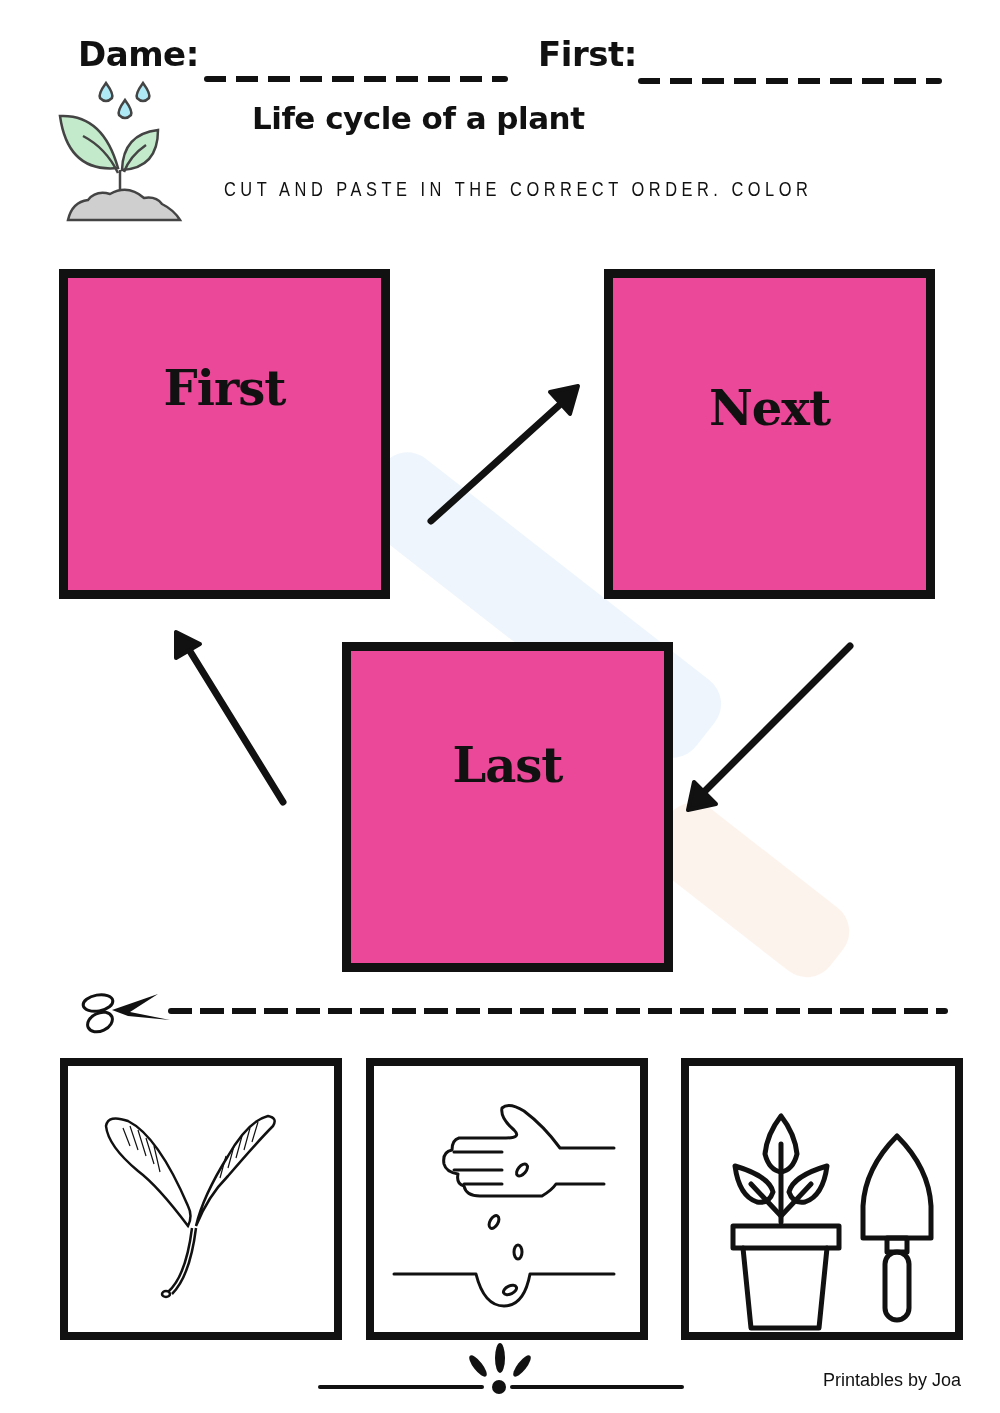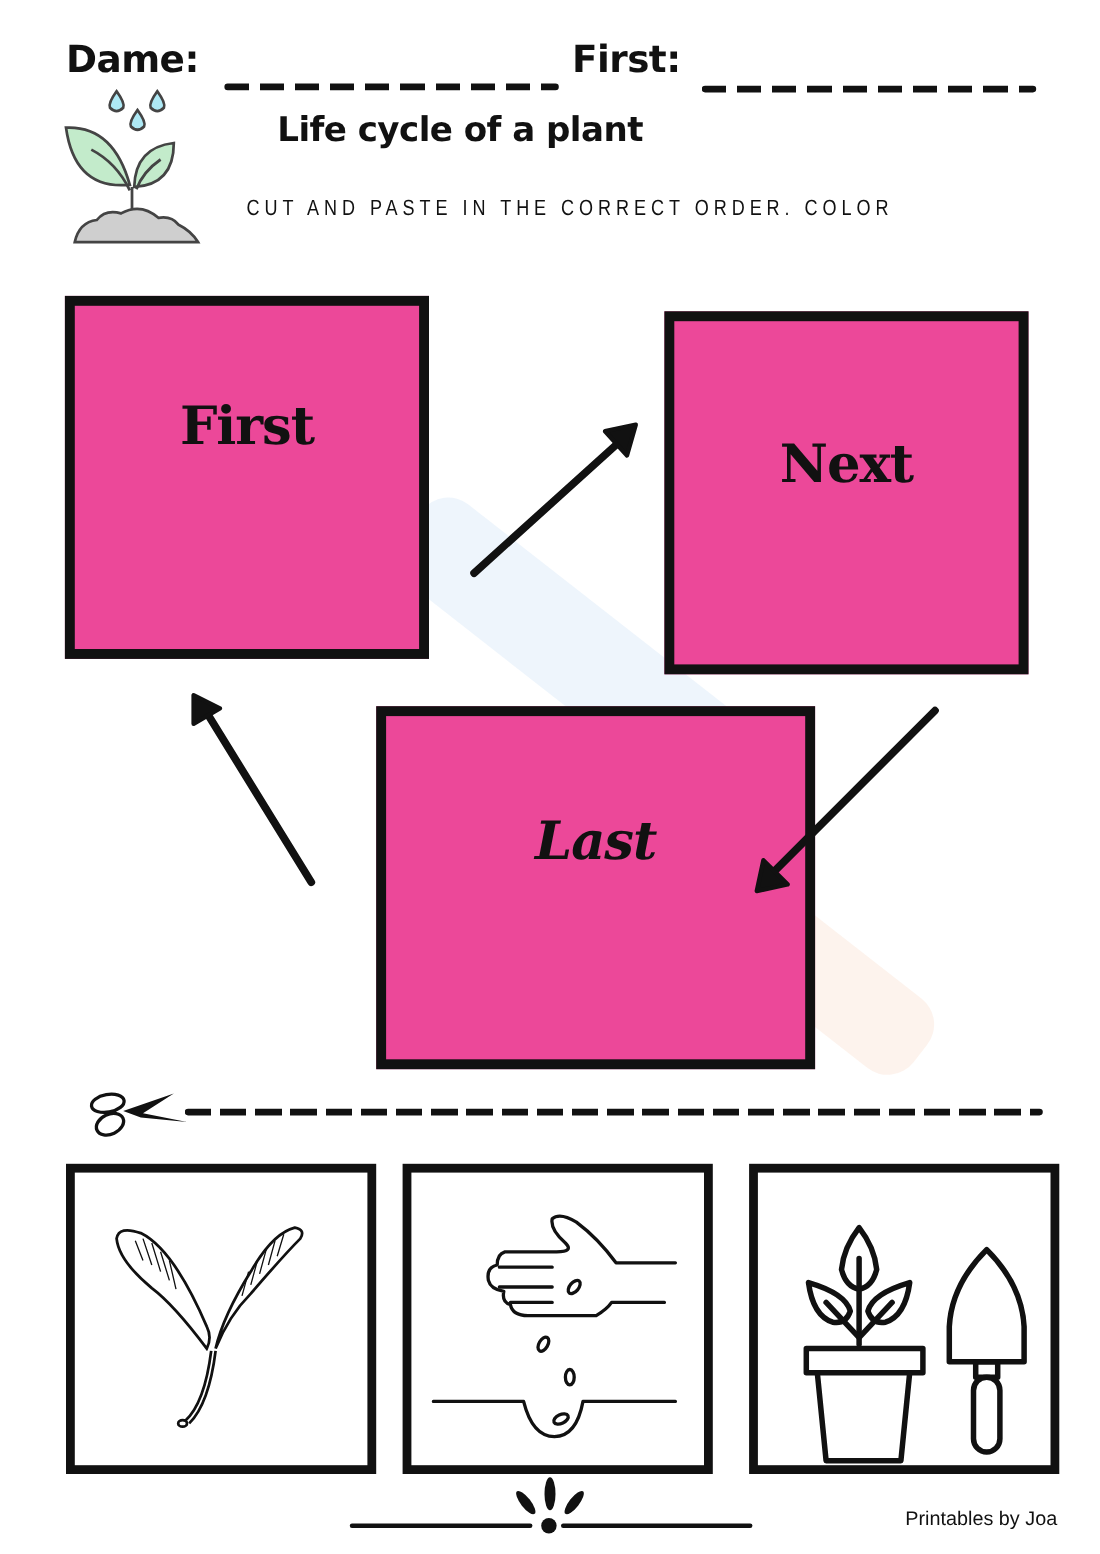--- a/index.html
+++ b/index.html
@@ -1,18 +1,18 @@
 <!DOCTYPE html>
 <html><head>
 <meta charset="utf-8">
 <style>
   html, body { margin:0; padding:0; background:#ffffff; }
   body { width:1000px; height:1413px; position:relative; overflow:hidden; font-family:"DejaVu Sans", sans-serif; color:#111; }
   .abs { position:absolute; }
-  .hdr-label { font-family:"DejaVu Sans", sans-serif; font-weight:bold; font-size:34px; letter-spacing:-0.5px; color:#111; }
+  .hdr-label { font-family:"DejaVu Sans", sans-serif; font-weight:bold; font-size:34px; letter-spacing:-0.5px; color:#111;margin-left:18px; }
   .dashline { height:6px; background:repeating-linear-gradient(90deg,#111 0 22px,transparent 22px 32px); border-radius:3px; }
   .title { font-family:"DejaVu Sans", sans-serif; font-weight:bold; font-size:31px; color:#111; letter-spacing:-0.5px; }
   .subtitle { font-family:"Liberation Sans", sans-serif; font-size:20px; letter-spacing:5.5px; color:#111; transform:scaleX(0.82); transform-origin:left top; }
   .box { position:absolute; border:9px solid #111; box-sizing:border-box; background:#ec4899; }
   .box-label { position:absolute; left:0; right:0; text-align:center; font-family:"DejaVu Serif", serif; font-weight:bold; font-size:48px; color:#111; letter-spacing:-1px; }
   .card { position:absolute; border:8px solid #111; box-sizing:border-box; background:#fff; }
   .credit { font-family:"Liberation Sans", sans-serif; font-size:18px; color:#111; }
   .watermark { position:absolute; border-radius:30px; opacity:0.10; }
 </style>
 </head>
@@ -45,24 +45,24 @@
   </g>
   <path d="M10 142 Q14 124 30 122 Q38 112 52 116 Q70 106 86 120 Q98 118 104 126 Q116 132 122 142Z" fill="#cfcfcf" stroke="#444" stroke-width="2.5"></path>
 </svg>
 
 <div class="abs title" style="left:252px;top:100px;">Life cycle of a plant</div>
 <div class="abs subtitle" style="left:224px;top:178px;white-space:nowrap;">CUT AND PASTE IN THE CORRECT ORDER. COLOR</div>
 
 <div class="box" style="left:59px;top:269px;width:331px;height:330px;">
   <div class="box-label" style="top:82px;">First</div>
 </div>
-<div class="box" style="left:604px;top:269px;width:331px;height:330px;margin-top:14px;">
+<div class="box" style="left:604px;top:269px;width:331px;height:330px;">
   <div class="box-label" style="top:102px;">Next</div>
 </div>
-<div class="box" style="left:342px;top:642px;width:399px;height:330px;font-style:italic;">
+<div class="box" style="left:342px;top:642px;width:331px;height:330px;">
   <div class="box-label" style="top:86px;">Last</div>
 </div>
 
 <svg class="abs" style="left:420px;top:378px;" width="170" height="150" viewBox="0 0 170 150">
   <line x1="11" y1="143" x2="145" y2="22" stroke="#111" stroke-width="7" stroke-linecap="round"></line>
   <polygon points="158,8 130,14 150,36" fill="#111" stroke="#111" stroke-width="4" stroke-linejoin="round"></polygon>
 </svg>
 <svg class="abs" style="left:680px;top:640px;" width="180" height="180" viewBox="0 0 180 180">
   <line x1="170" y1="6" x2="24" y2="152" stroke="#111" stroke-width="7" stroke-linecap="round"></line>
   <polygon points="8,170 14,142 36,164" fill="#111" stroke="#111" stroke-width="4" stroke-linejoin="round"></polygon>

